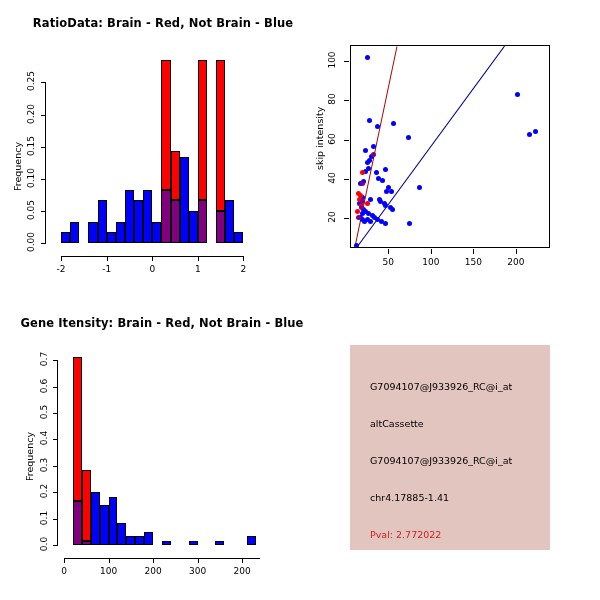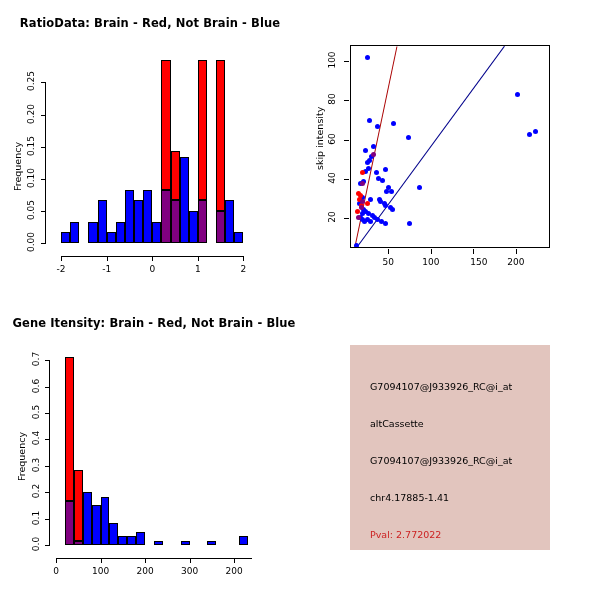--- a/index.html
+++ b/index.html
@@ -42,21 +42,21 @@
   
   #infopanel{position:absolute;box-sizing:border-box;}
   #infopanel .line{position:absolute;font-size:9.5px;white-space:nowrap;
                    font-family:"DejaVu Sans","Liberation Sans",sans-serif;}
 </style>
 </head>
 <body>
 
 <div id="root">
     <div class="panel" style="left: 0px; top: 0px; width: 300px; height: 300px;">
-      <div class="ptitle" style="left: 0px; top: 16px; width: 300px;">RatioData: Brain - Red, Not Brain - Blue</div>
+      <div class="ptitle" style="left: 0px; top: 16px; width: 300px; padding-left: 13px;">RatioData: Brain - Red, Not Brain - Blue</div>
       <div class="axisline" style="left: 45px; top: 82.4737px; width: 1px; height: 160.526px;"></div>
       <div class="tick" style="left: 41px; top: 243px; width: 5px; height: 1px;"></div>
       <div class="ticklab vert" style="left: 18px; top: 237px; width: 26px; text-align: center;">0.00</div>
       <div class="tick" style="left: 41px; top: 210.895px; width: 5px; height: 1px;"></div>
       <div class="ticklab vert" style="left: 18px; top: 204.895px; width: 26px; text-align: center;">0.05</div>
       <div class="tick" style="left: 41px; top: 178.789px; width: 5px; height: 1px;"></div>
       <div class="ticklab vert" style="left: 18px; top: 172.789px; width: 26px; text-align: center;">0.10</div>
       <div class="tick" style="left: 41px; top: 146.684px; width: 5px; height: 1px;"></div>
       <div class="ticklab vert" style="left: 18px; top: 140.684px; width: 26px; text-align: center;">0.15</div>
       <div class="tick" style="left: 41px; top: 114.579px; width: 5px; height: 1px;"></div>
@@ -178,25 +178,25 @@
       <div class="tick" style="left: 44px; top: 100.184px; width: 5px; height: 1px;"></div>
       <div class="ticklab vert" style="left: 20px; top: 94.1845px; width: 24px; text-align: center;">80</div>
       <div class="tick" style="left: 44px; top: 60.767px; width: 5px; height: 1px;"></div>
       <div class="ticklab vert" style="left: 20px; top: 54.767px; width: 24px; text-align: center;">100</div>
       <div class="axlabel vert" style="left: 14px; top: 169.602px;">skip intensity</div>
       <div class="tick" style="left: 88.2979px; top: 249px; width: 1px; height: 5px;"></div>
       <div class="ticklab" style="left: 74.2979px; top: 257px; width: 28px; text-align: center;">50</div>
       <div class="tick" style="left: 130.851px; top: 249px; width: 1px; height: 5px;"></div>
       <div class="ticklab" style="left: 116.851px; top: 257px; width: 28px; text-align: center;">100</div>
       <div class="tick" style="left: 173.404px; top: 249px; width: 1px; height: 5px;"></div>
-      <div class="ticklab" style="left: 159.404px; top: 257px; width: 28px; text-align: right;">150</div>
+      <div class="ticklab" style="left: 159.404px; top: 257px; width: 28px; text-align: center;">150</div>
       <div class="tick" style="left: 215.957px; top: 249px; width: 1px; height: 5px;"></div>
       <div class="ticklab" style="left: 201.957px; top: 257px; width: 28px; text-align: center;">200</div>
     </div>
-    <div class="panel" style="left: 4px; top: 300px; width: 300px; height: 300px;">
+    <div class="panel" style="left: 12px; top: 300px; width: 300px; height: 300px;">
       <div class="ptitle" style="left: 0px; top: 16px; width: 300px;">Gene Itensity: Brain - Red, Not Brain - Blue</div>
       <div class="axisline" style="left: 45px; top: 60.2778px; width: 1px; height: 184.722px;"></div>
       <div class="tick" style="left: 41px; top: 245px; width: 5px; height: 1px;"></div>
       <div class="ticklab vert" style="left: 20px; top: 239px; width: 24px; text-align: center;">0.0</div>
       <div class="tick" style="left: 41px; top: 218.611px; width: 5px; height: 1px;"></div>
       <div class="ticklab vert" style="left: 20px; top: 212.611px; width: 24px; text-align: center;">0.1</div>
       <div class="tick" style="left: 41px; top: 192.222px; width: 5px; height: 1px;"></div>
       <div class="ticklab vert" style="left: 20px; top: 186.222px; width: 24px; text-align: center;">0.2</div>
       <div class="tick" style="left: 41px; top: 165.833px; width: 5px; height: 1px;"></div>
       <div class="ticklab vert" style="left: 20px; top: 159.833px; width: 24px; text-align: center;">0.3</div>

